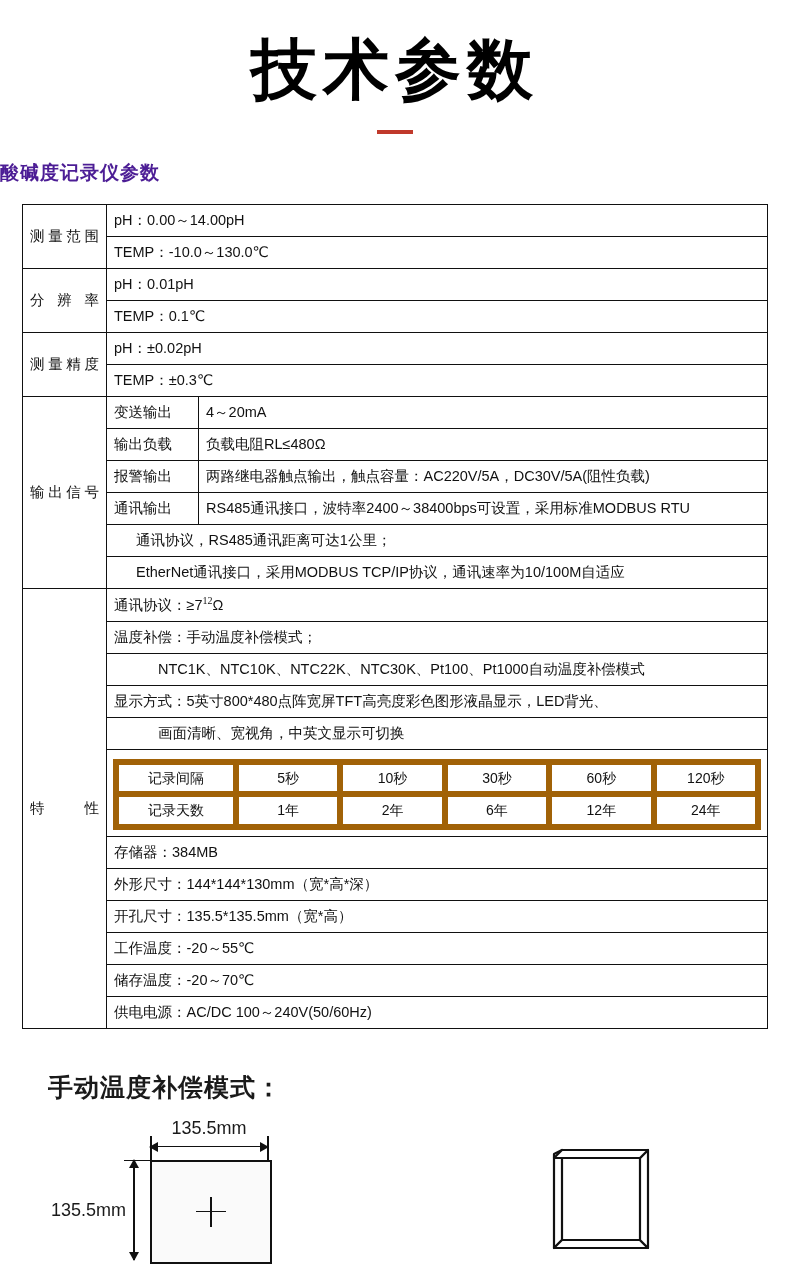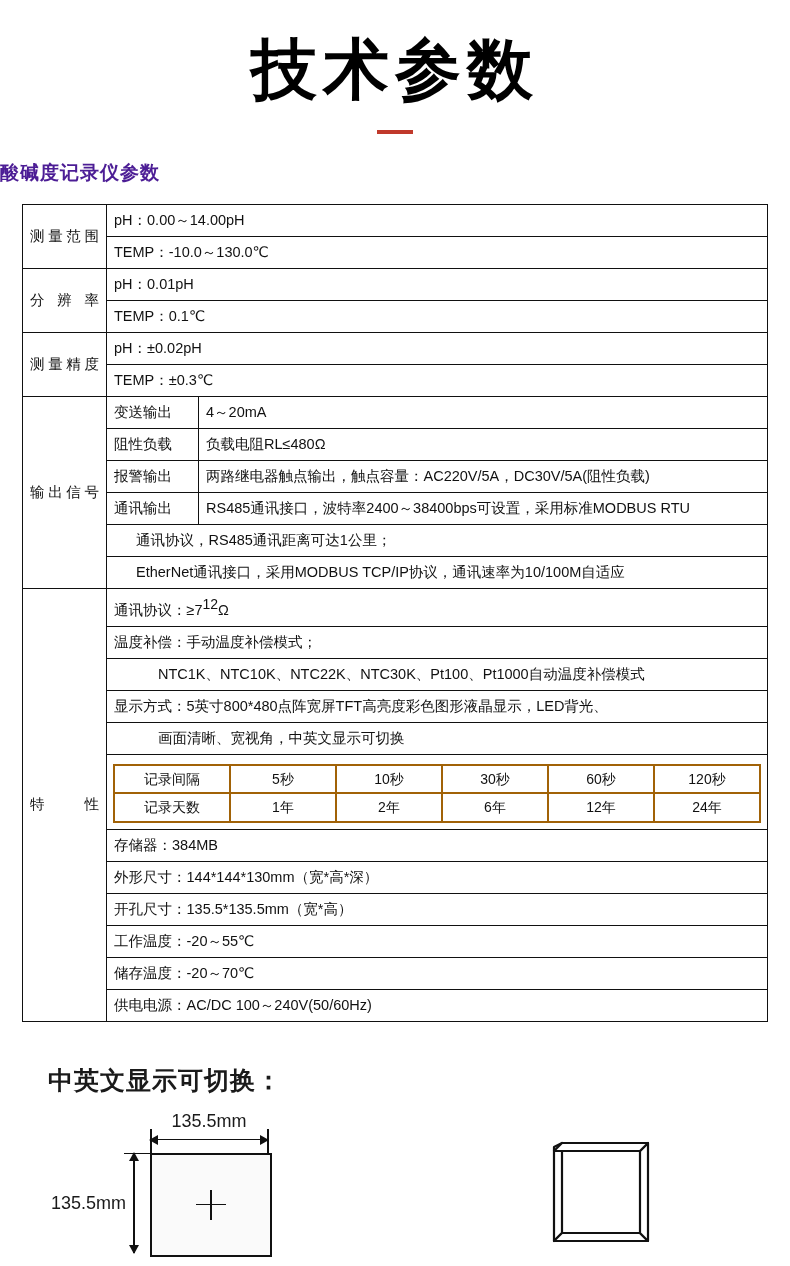--- a/index.html
+++ b/index.html
@@ -78,33 +78,34 @@
   }
   .indent1 {
     display: block;
     padding-left: 22px;
   }
   .indent2 {
     display: block;
     padding-left: 44px;
   }
   sup {
-    font-size: 14px;
+    font-size: 10px;
     vertical-align: super;
+    font-family: Liberation Serif, serif;
   }
   
   table.interval {
     width: 100%;
     border-collapse: collapse;
     table-layout: fixed;
     margin: 5px 0 2px 0;
     font-size: 14px;
   }
   table.interval td {
-    border: 2px solid #a16207;
+    border: 6px solid #a16207;
     text-align: center;
     padding: 3px 2px;
   }
   table.interval td.ihead {
     width: 110px;
   }
   .nested-cell {
     padding: 4px 6px 4px 6px !important;
   }
   
@@ -271,21 +272,21 @@
         <tr>
           <td class="val" colspan="2">TEMP：±0.3℃</td>
         </tr>
 
         <tr>
           <td class="lbl" rowspan="6">输出信号</td>
           <td class="sublbl">变送输出</td>
           <td class="val">4～20mA</td>
         </tr>
         <tr>
-          <td class="sublbl">阻性负载</td>
+          <td class="sublbl">输出负载</td>
           <td class="val">负载电阻RL≤480Ω</td>
         </tr>
         <tr>
           <td class="sublbl">报警输出</td>
           <td class="val">两路继电器触点输出，触点容量：AC220V/5A，DC30V/5A(阻性负载)</td>
         </tr>
         <tr>
           <td class="sublbl">通讯输出</td>
           <td class="val">RS485通讯接口，波特率2400～38400bps可设置，采用标准MODBUS RTU</td>
         </tr>
@@ -363,21 +364,21 @@
           <td class="val" colspan="2">储存温度：-20～70℃</td>
         </tr>
         <tr>
           <td class="val" colspan="2">供电电源：AC/DC 100～240V(50/60Hz)</td>
         </tr>
       </tbody>
     </table>
 
   </div>
 
-  <div class="diagram-title">中英文显示可切换：</div>
+  <div class="diagram-title">手动温度补偿模式：</div>
 
   <div class="diagram-area">
     <div class="dim-label-top">135.5mm</div>
     <div class="tick-tl"></div>
     <div class="tick-tr"></div>
     <div class="dim-top"></div>
 
     <div class="dim-label-left">135.5mm</div>
     <div class="tick-lt"></div>
 

